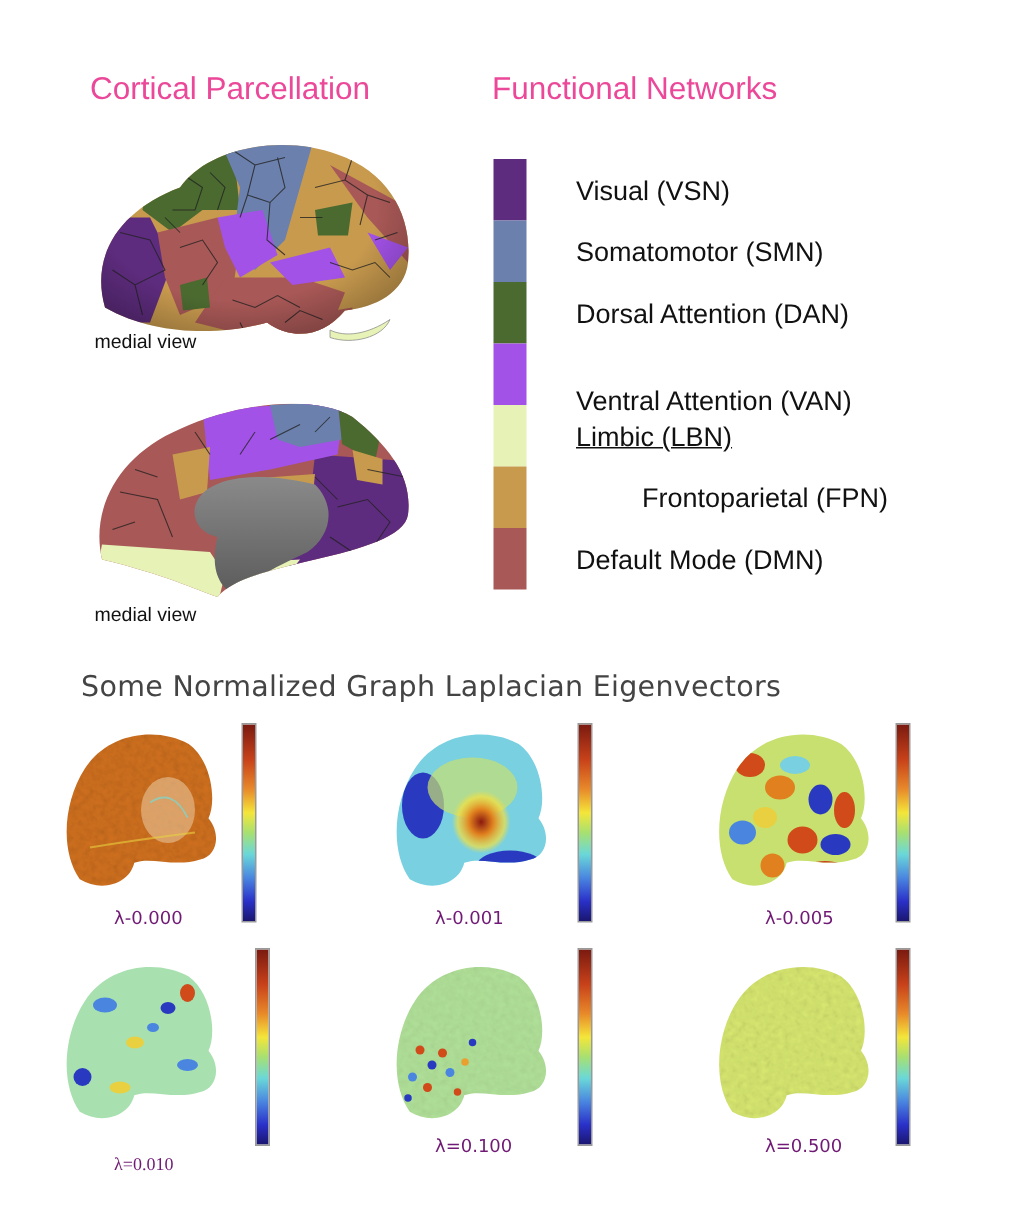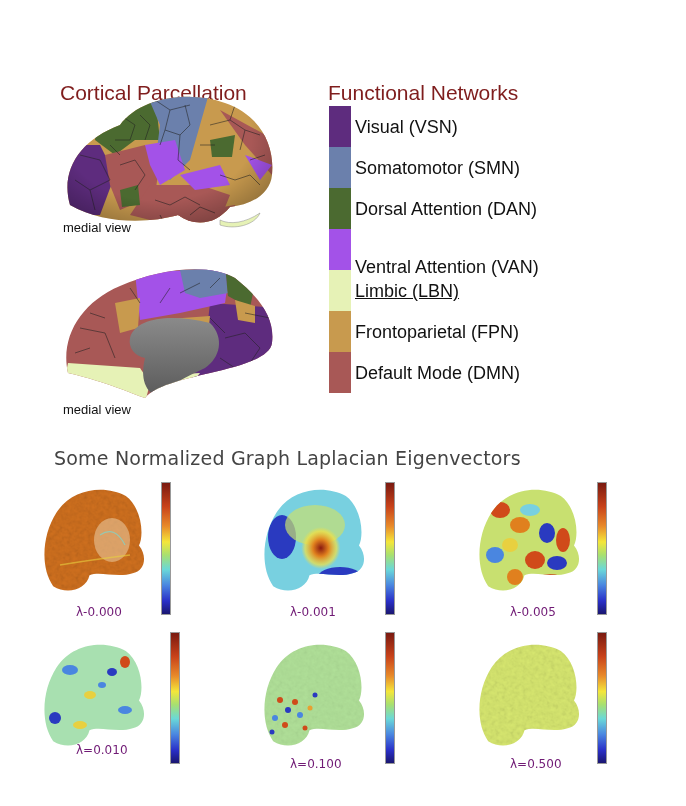--- a/index.html
+++ b/index.html
@@ -1,24 +1,24 @@
 <!DOCTYPE html>
 <html><head>
 <meta charset="utf-8">
 <style>
   html, body { margin:0; padding:0; background:#ffffff; }
   body { width:686px; height:806px; position:relative; overflow:hidden;
          font-family:"Liberation Sans", sans-serif; color:#111; }
   .abs { position:absolute; }
-  .title { font-size:21px; color:#7f1d1d; white-space:nowrap;margin-top:33px; }
+  .title { font-size:21px; color:#ec4899; white-space:nowrap; }
   .view-label { font-size:13px; color:#111; }
   .legend-bar { position:absolute; left:329px; top:106px; width:22px; height:287px;
                 display:flex; flex-direction:column; }
   .legend-bar div { flex:1; }
-  .legend-label { position:absolute; left:355px; font-size:18px; color:#111; white-space:nowrap; }
+  .legend-label { position:absolute; left:384px; font-size:18px; color:#111; white-space:nowrap; }
   .sect-title { position:absolute; left:26px; top:447px; font-size:19px; color:#444;
                 font-family:"DejaVu Sans", sans-serif; font-weight:normal; letter-spacing:0.2px; white-space:nowrap;margin-left:28px; }
   .panel { position:absolute; width:210px; height:150px; }
   .cbar { position:absolute; width:8px;
           background:linear-gradient(to bottom,#7a1a10 0%,#c8421a 18%,#e88a2a 33%,#f4e63a 45%,#a8e070 55%,#6ad8d8 66%,#4a86e0 78%,#2a30c8 90%,#1a1670 100%);
           border:1px solid #999; }
   .lambda { position:absolute; font-size:12px; color:#701a75; font-family:"DejaVu Sans", sans-serif; }
   svg { display:block; }
 </style>
 </head>
@@ -128,21 +128,21 @@
   <div style="background:#a352e8"></div>
   <div style="background:#e6f2b6"></div>
   <div style="background:#c89a4e"></div>
   <div style="background:#a85856"></div>
 </div>
 <div class="legend-label" style="top:117px;">Visual (VSN)</div>
 <div class="legend-label" style="top:158px;">Somatomotor (SMN)</div>
 <div class="legend-label" style="top:199px;">Dorsal Attention (DAN)</div>
 <div class="legend-label" style="top:240px;margin-top:17px;">Ventral Attention (VAN)</div>
 <div class="legend-label" style="top:281px;text-decoration:underline;">Limbic (LBN)</div>
-<div class="legend-label" style="top:322px;">Frontoparietal (FPN)</div>
+<div class="legend-label" style="top:322px;margin-left:44px;">Frontoparietal (FPN)</div>
 <div class="legend-label" style="top:363px;text-align:center;">Default Mode (DMN)</div>
 
 <div class="sect-title">Some Normalized Graph Laplacian Eigenvectors</div>
 
 <svg width="0" height="0" style="position:absolute">
   <defs>
     <clipPath id="bclip" clipPathUnits="objectBoundingBox">
       <path d="M0.12,0.92 C0.0,0.75 0.02,0.45 0.15,0.25 C0.3,0.02 0.6,0.0 0.78,0.1 C0.92,0.2 0.95,0.45 0.9,0.55 C0.98,0.65 0.95,0.78 0.85,0.8 C0.7,0.85 0.55,0.78 0.45,0.82 C0.42,0.95 0.25,1.0 0.12,0.92 Z"></path>
     </clipPath>
     <filter id="noise1">
@@ -217,21 +217,21 @@
       <ellipse cx="72" cy="32" rx="5" ry="4" fill="#2a3ac0"></ellipse>
       <ellipse cx="85" cy="22" rx="5" ry="6" fill="#d04a1a"></ellipse>
       <ellipse cx="15" cy="78" rx="6" ry="6" fill="#2a3ac0"></ellipse>
       <ellipse cx="85" cy="70" rx="7" ry="4" fill="#4a86e0"></ellipse>
       <ellipse cx="50" cy="55" rx="6" ry="4" fill="#e8d040"></ellipse>
       <ellipse cx="40" cy="85" rx="7" ry="4" fill="#e8d040"></ellipse>
       <ellipse cx="62" cy="45" rx="4" ry="3" fill="#4a86e0"></ellipse>
     </g>
   </svg>
   <div class="cbar" style="left:150px;top:12px;height:130px;"></div>
-  <div class="lambda" style="left:56px;top:123px;">λ=0.010</div>
+  <div class="lambda" style="left:56px;top:149px;font-family:Liberation Serif, serif;">λ=0.010</div>
 </div>
 
 <div class="panel" style="left:240px;top:620px;">
   <svg class="abs" style="left:20px;top:20px" width="110" height="110">
     <g clip-path="url(#bclip)">
       <rect width="110" height="110" fill="#b0e098"></rect>
       <rect width="110" height="110" filter="url(#noise1)" opacity="0.18" style="mix-blend-mode:multiply"></rect>
       <circle cx="20" cy="60" r="3" fill="#d04a1a"></circle>
         <circle cx="28" cy="70" r="3" fill="#2a3ac0"></circle>
       <circle cx="35" cy="62" r="3" fill="#d04a1a"></circle>

